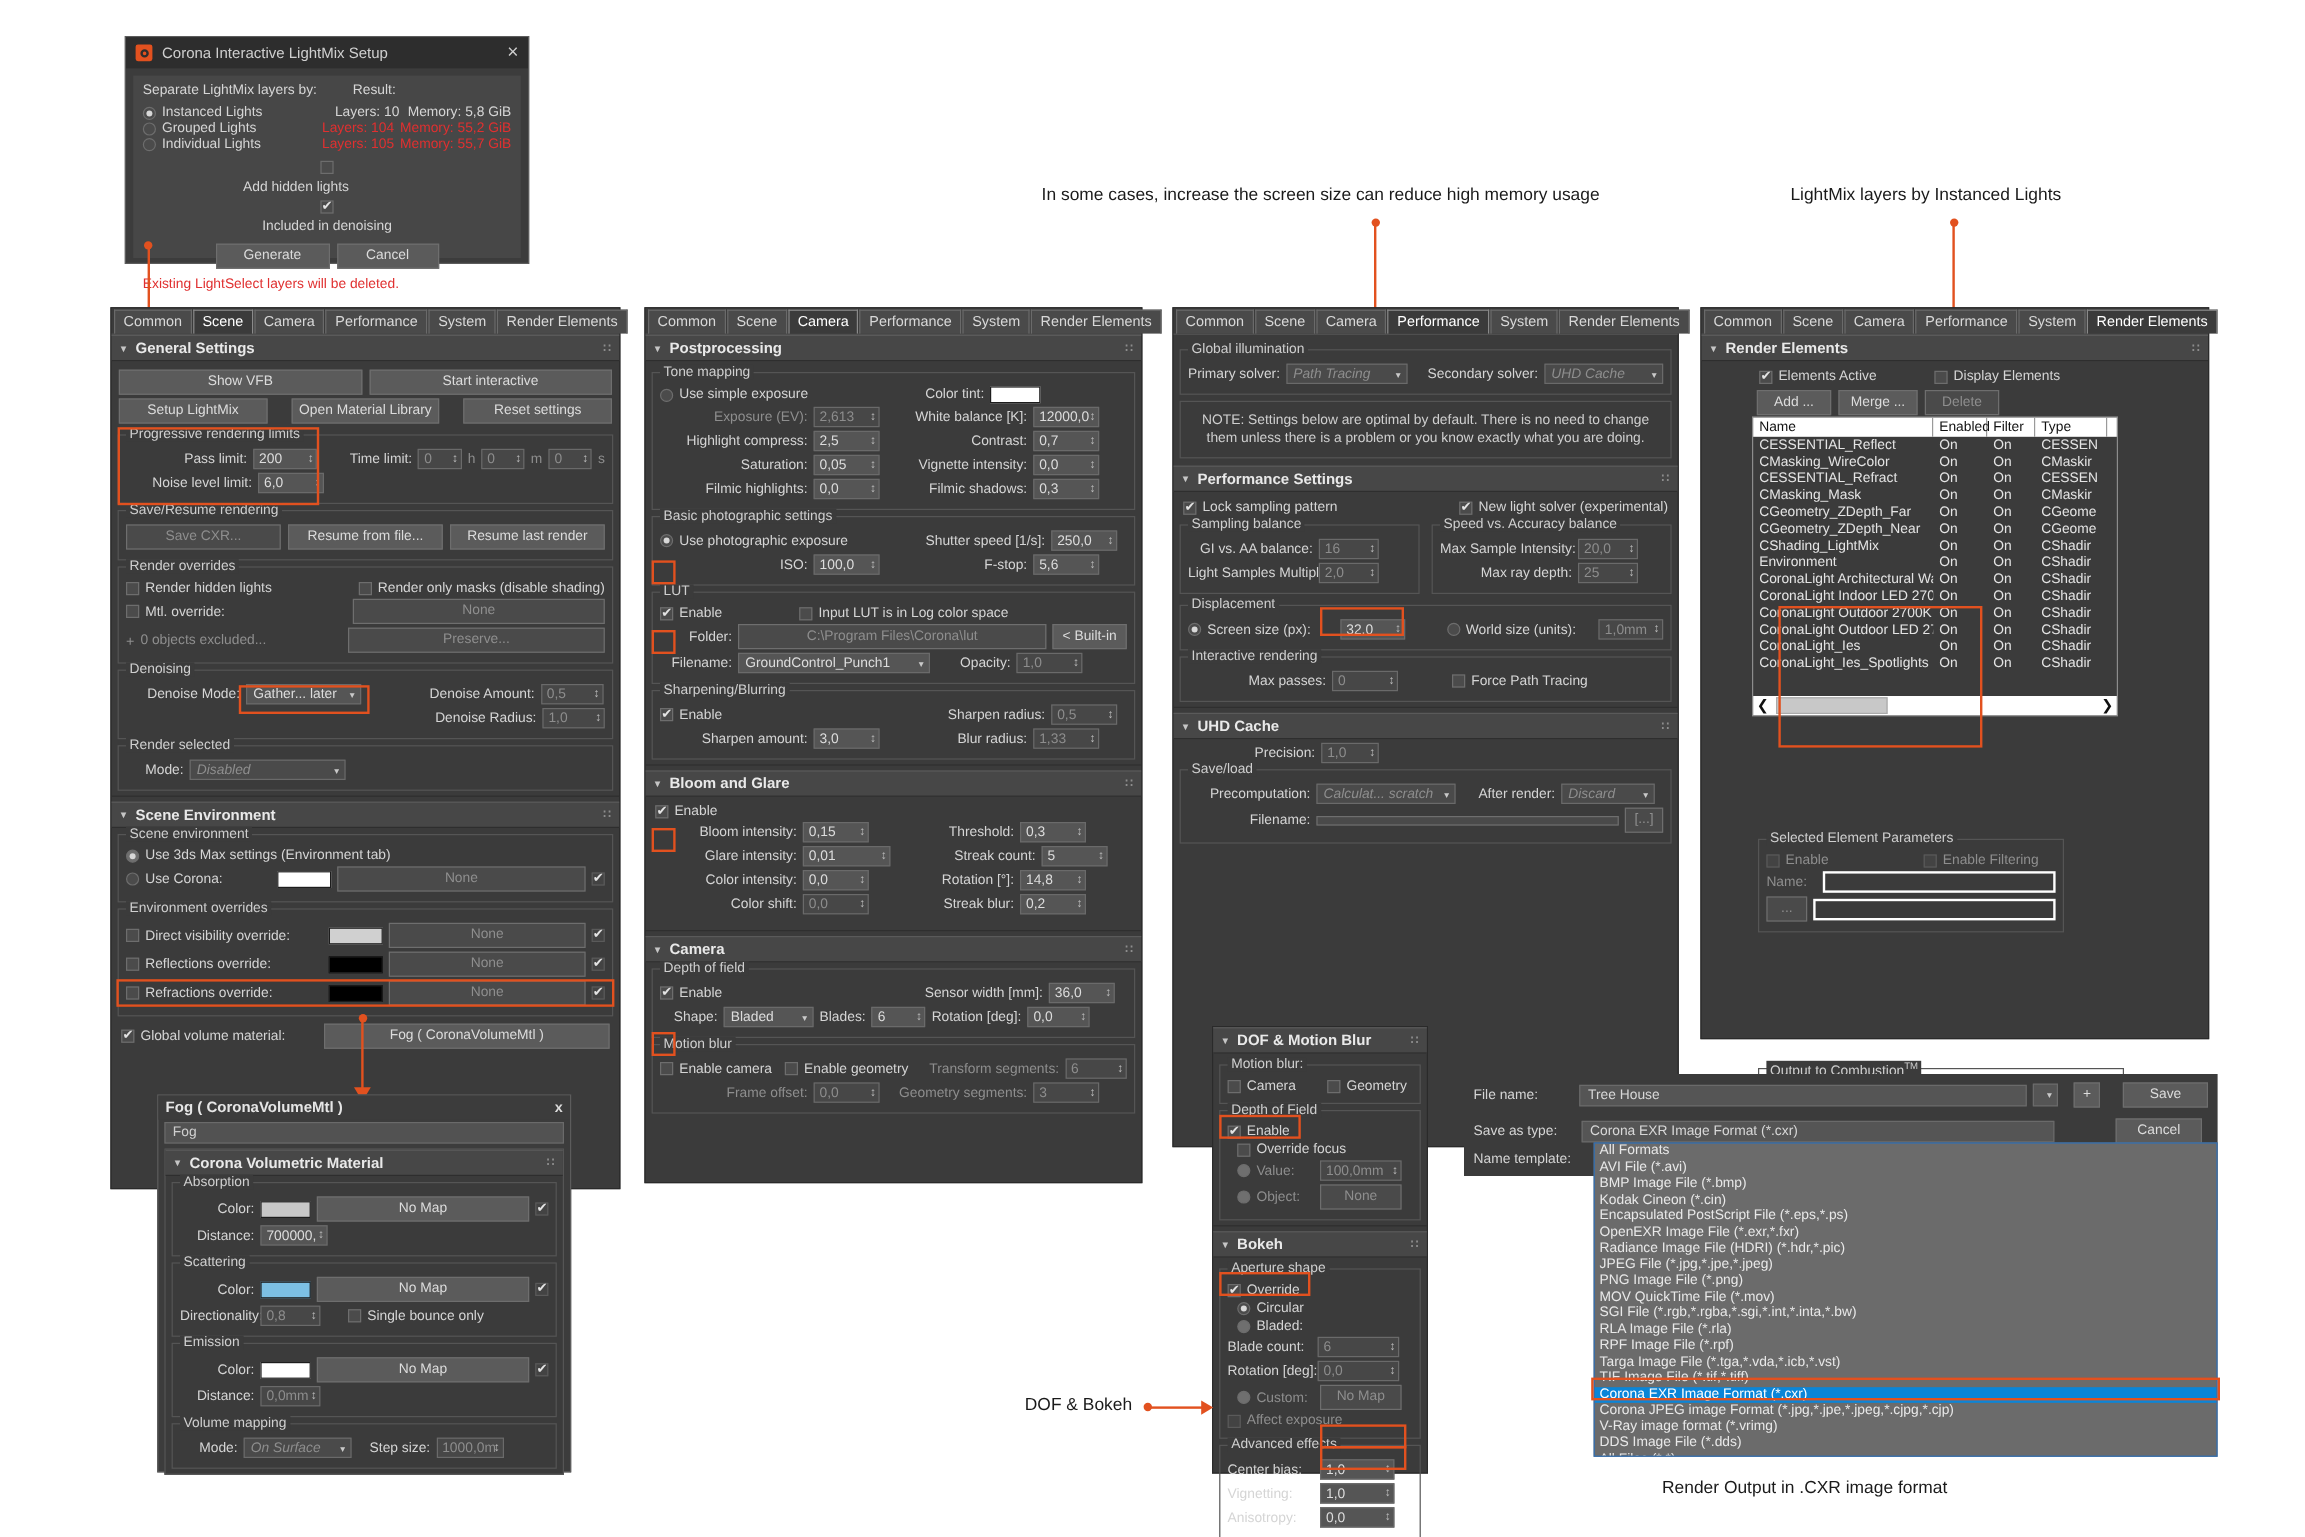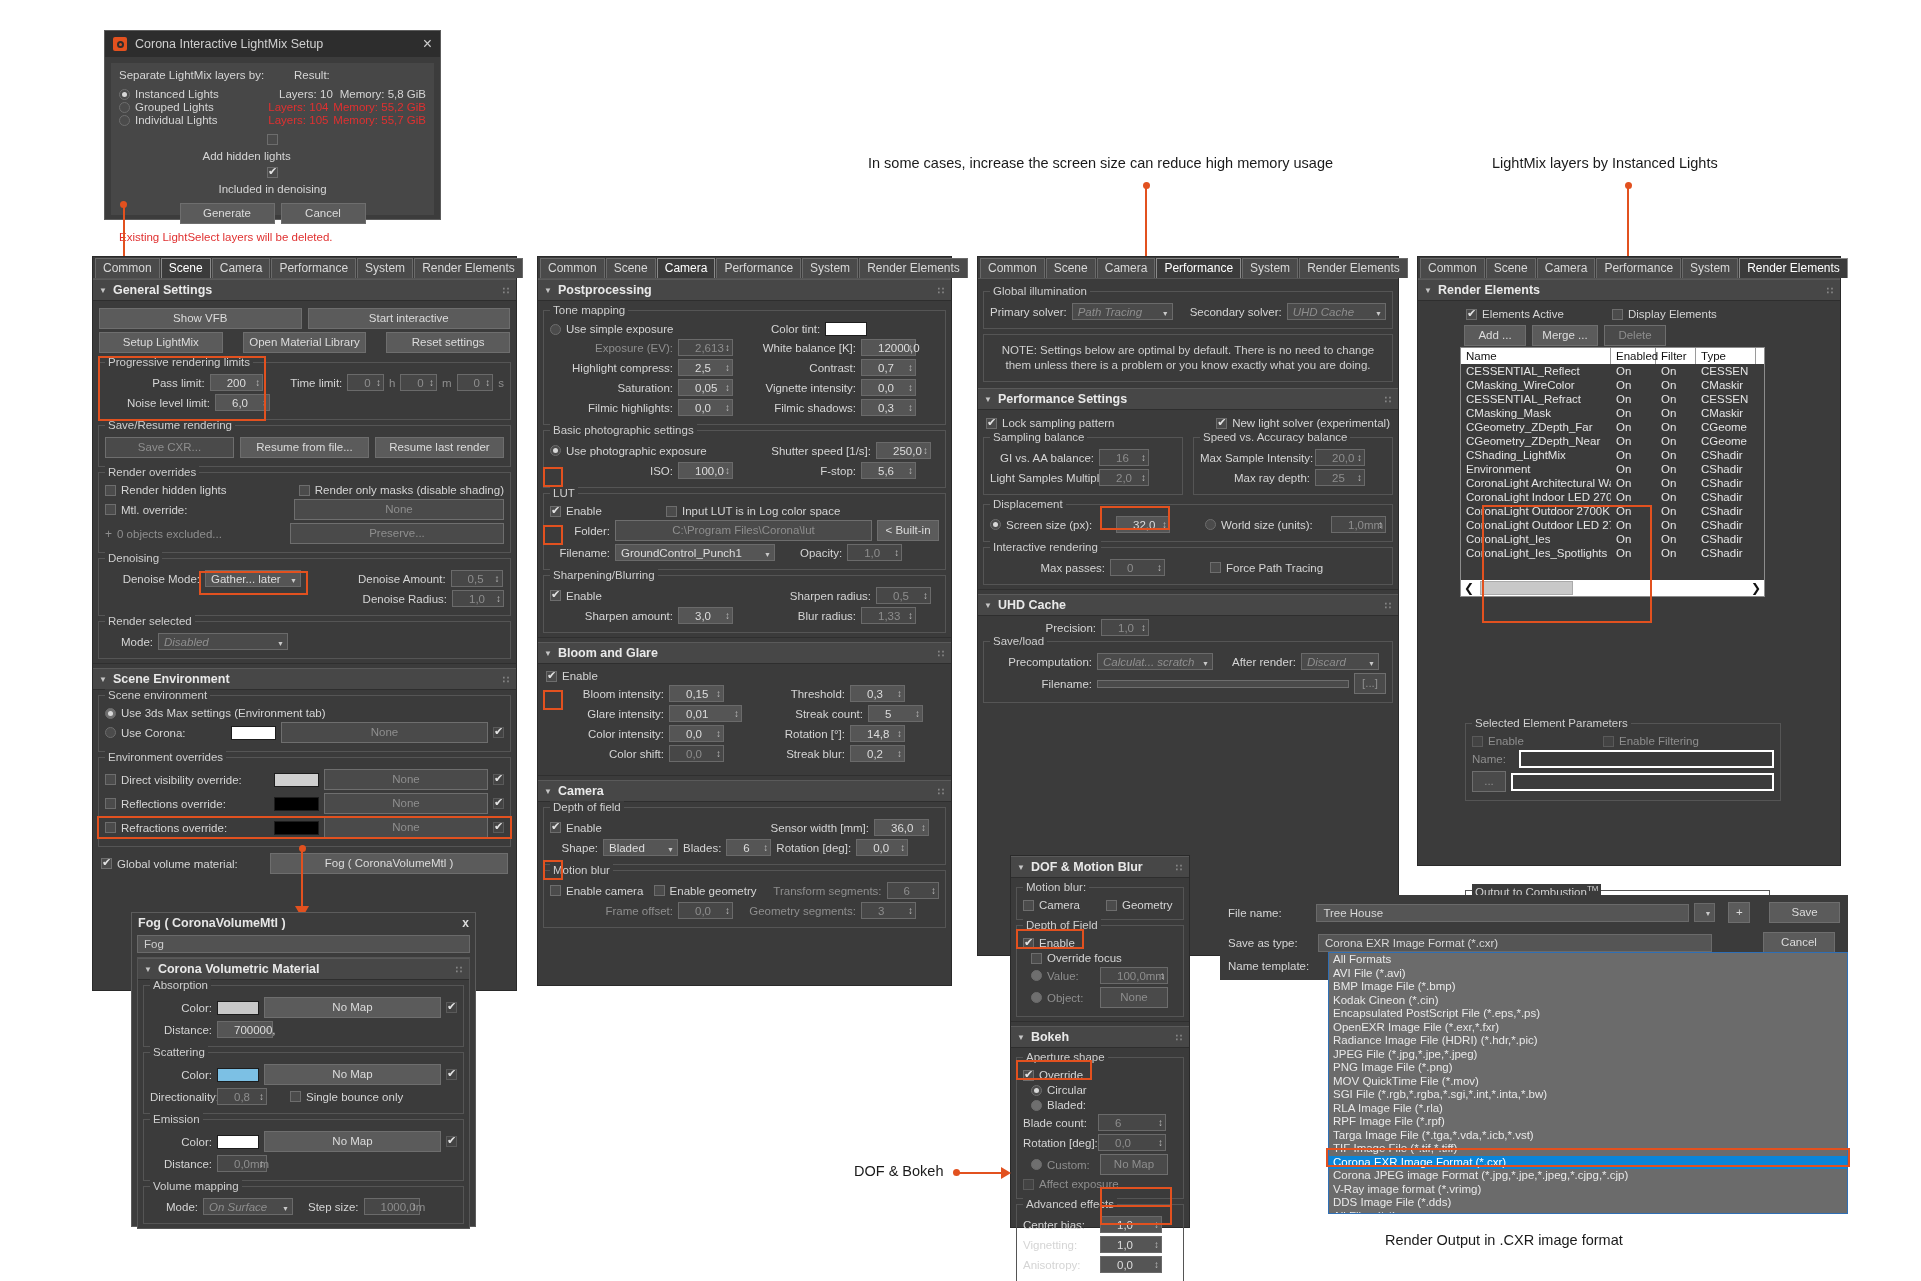--- a/index.html
+++ b/index.html
@@ -49,21 +49,21 @@
   .lbl { font-size:11.5px; color:#d5d5d5; white-space:nowrap; }
   .lbl.dim { color:#8e8e8e; }
   .btn {
     background:#5b5b5b; border:1px solid #6e6e6e; color:#dcdcdc;
     text-align:center; font-size:11.5px; padding:3px 4px; line-height:13px;
     white-space:nowrap;
   }
   .btn.dim { color:#8e8e8e; background:#4a4a4a; }
   .spin {
     background:#555; border:1px solid #6a6a6a; color:#ddd;
-    font-size:11.5px; padding:1px 12px 1px 16px; line-height:14px;
+    font-size:11.5px; padding:1px 12px 1px 4px; line-height:14px;
     position:relative; height:17px; display:flex; align-items:center;
   }
   .spin.dim { color:#8d8d8d; background:#474747; }
   .spin:after{
     content:"\2195"; position:absolute; right:2px; top:1px;
     font-size:10px; color:#bbb;
   }
   .combo {
     background:#555; border:1px solid #6a6a6a; color:#ddd;
     font-size:11.5px; padding:1px 14px 1px 5px; line-height:14px;
@@ -955,21 +955,21 @@
           <div class="c-ty">CShadir</div>
         </div>
       </div>
     <div class="abs" style="left:0;bottom:0;width:303px;height:16px;background:#fff;display:flex;align-items:center;">
       <span style="color:#111;font-size:12px;padding:0 3px;">❮</span>
       <span style="background:#c8c8c8;height:14px;width:93px;margin-left:3px;border:1px solid #aaa;"></span>
       <span style="color:#111;font-size:12px;margin-left:auto;padding:0 3px;">❯</span>
     </div>
   </div>
 
-  <div class="group abs" style="left:42px;top:372px;width:316px;">
+  <div class="group abs" style="left:42px;top:348px;width:255px;">
     <div class="gl">Selected Element Parameters</div>
     <div class="row">
       <span class="cb dim"></span>
       <span class="lbl dim" style="width:110px;">Enable</span>
       <span class="cb dim"></span>
       <span class="lbl dim">Enable Filtering</span>
     </div>
     <div class="row">
       <span class="lbl dim" style="width:42px;">Name:</span>
       <span style="flex:1;height:18px;background:#3b3b3b;border:2px solid #fff;"></span>

